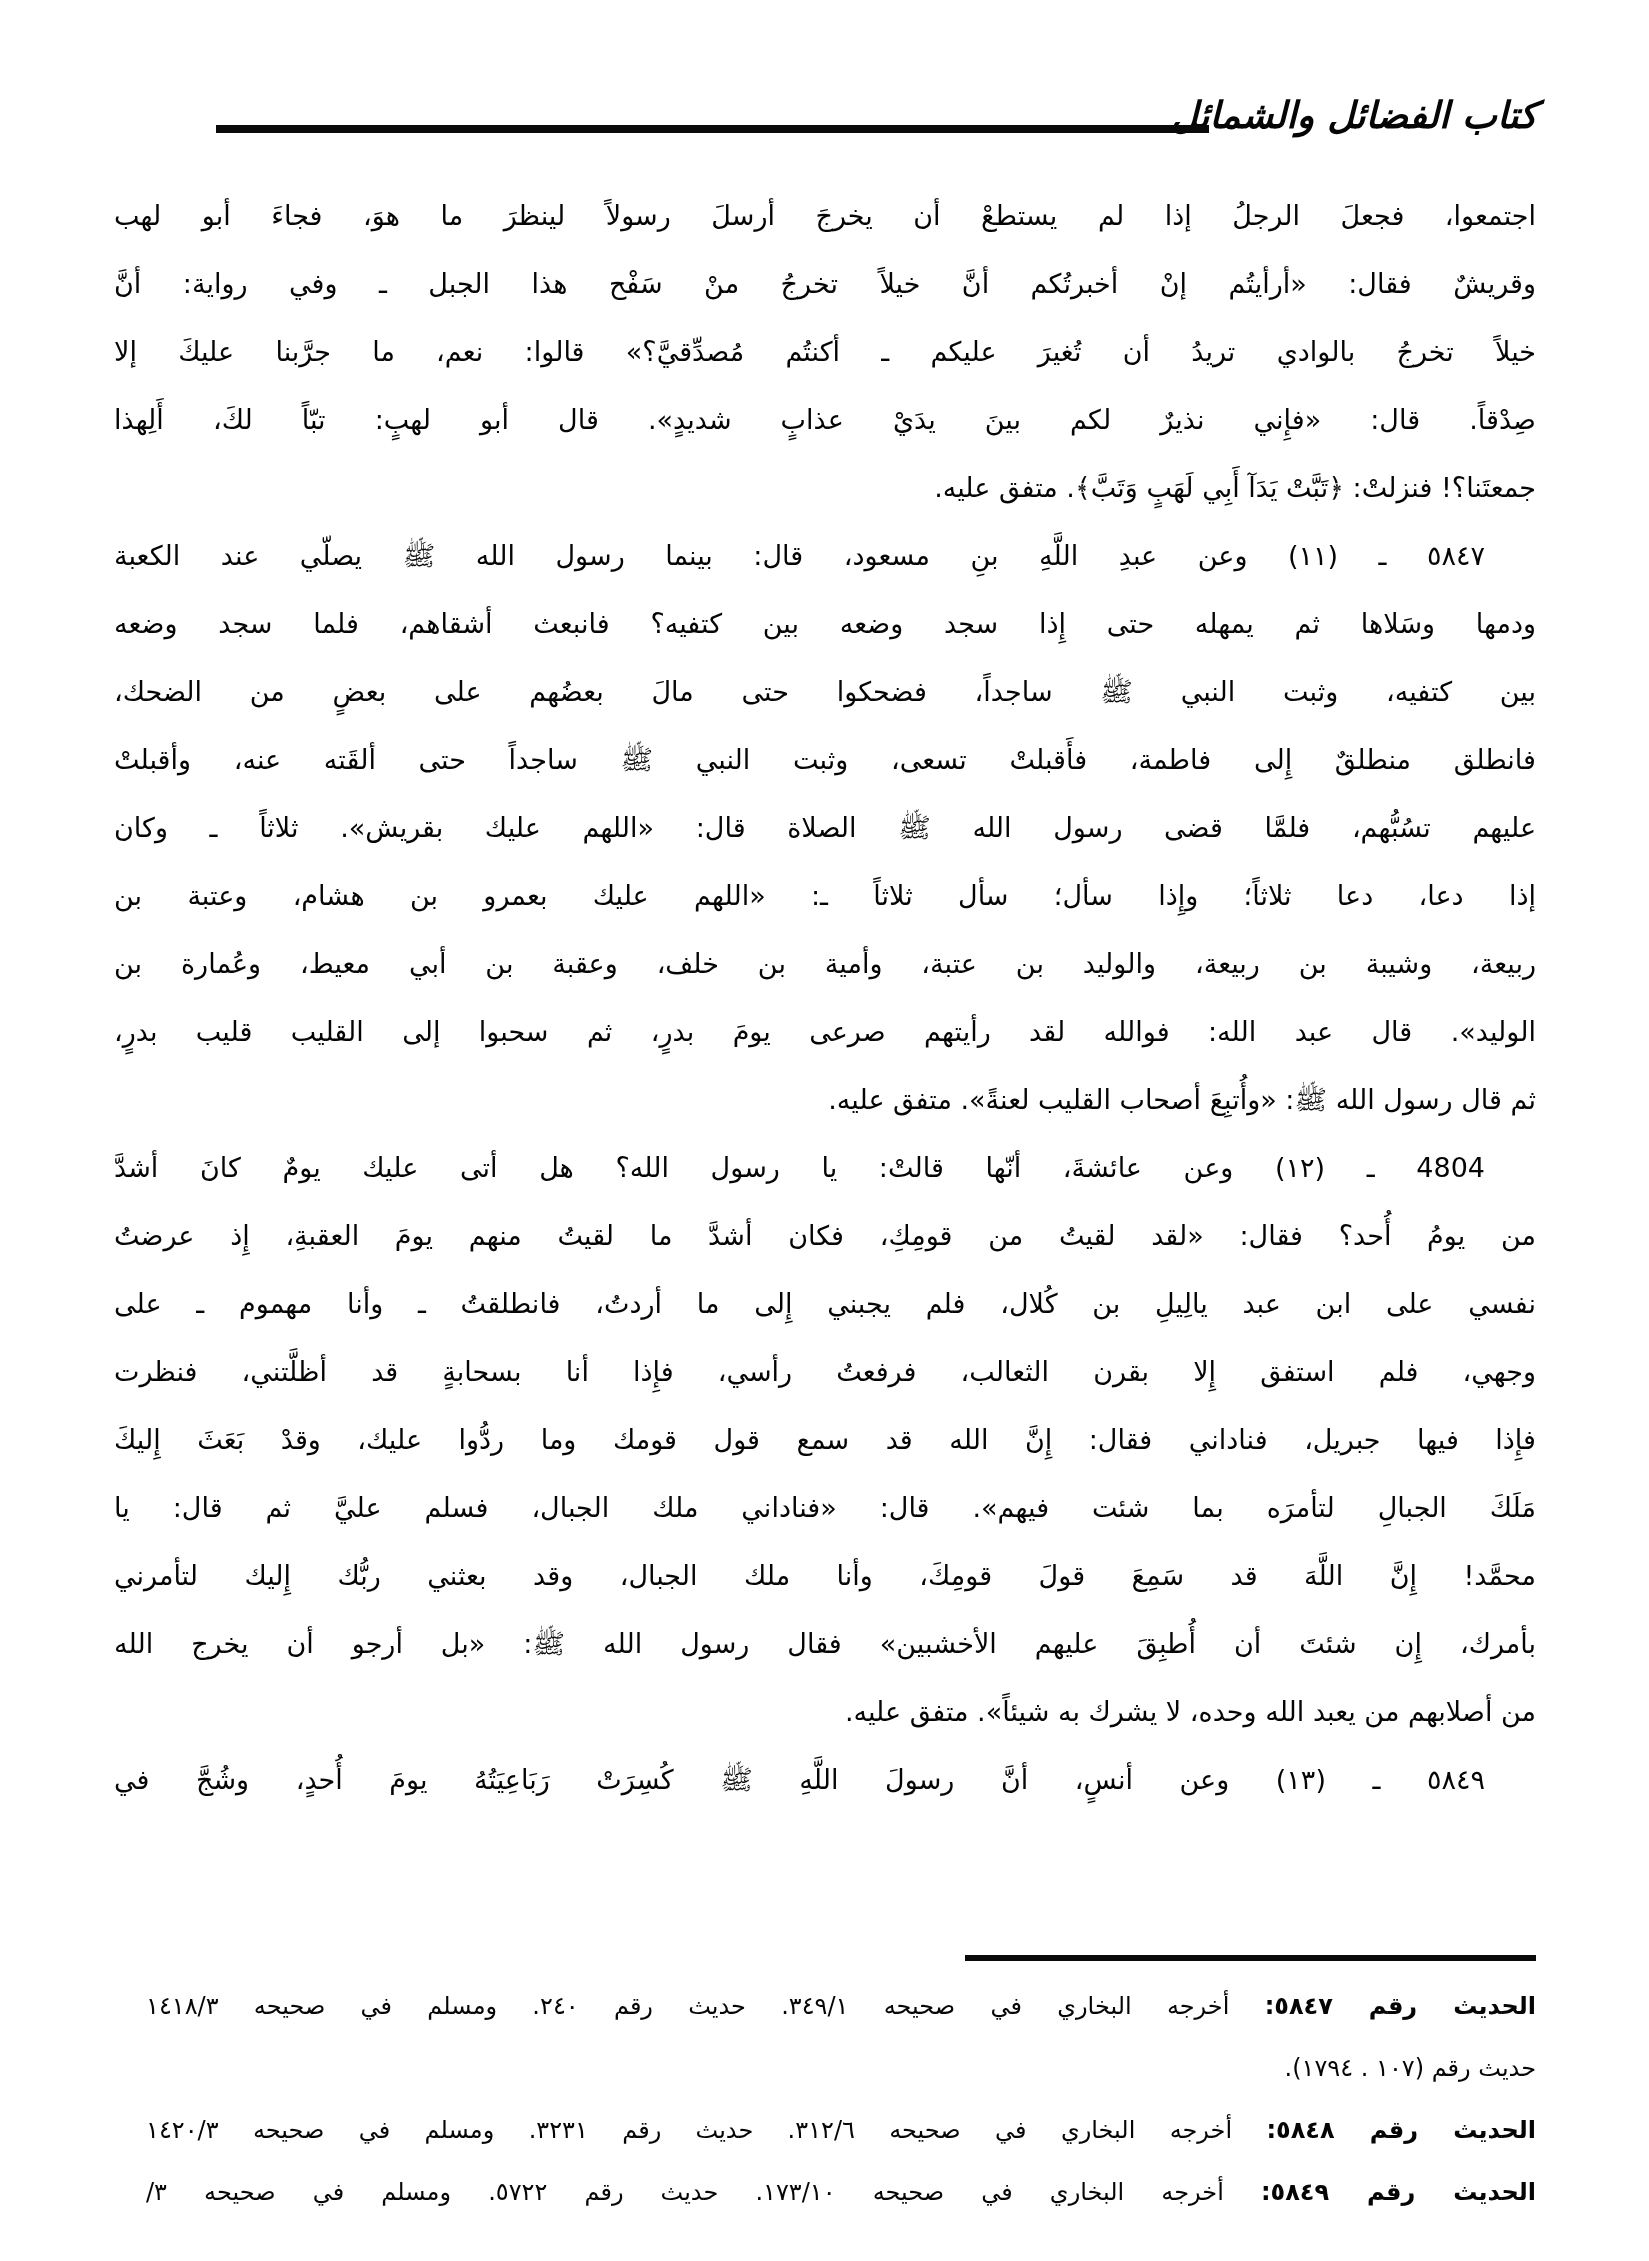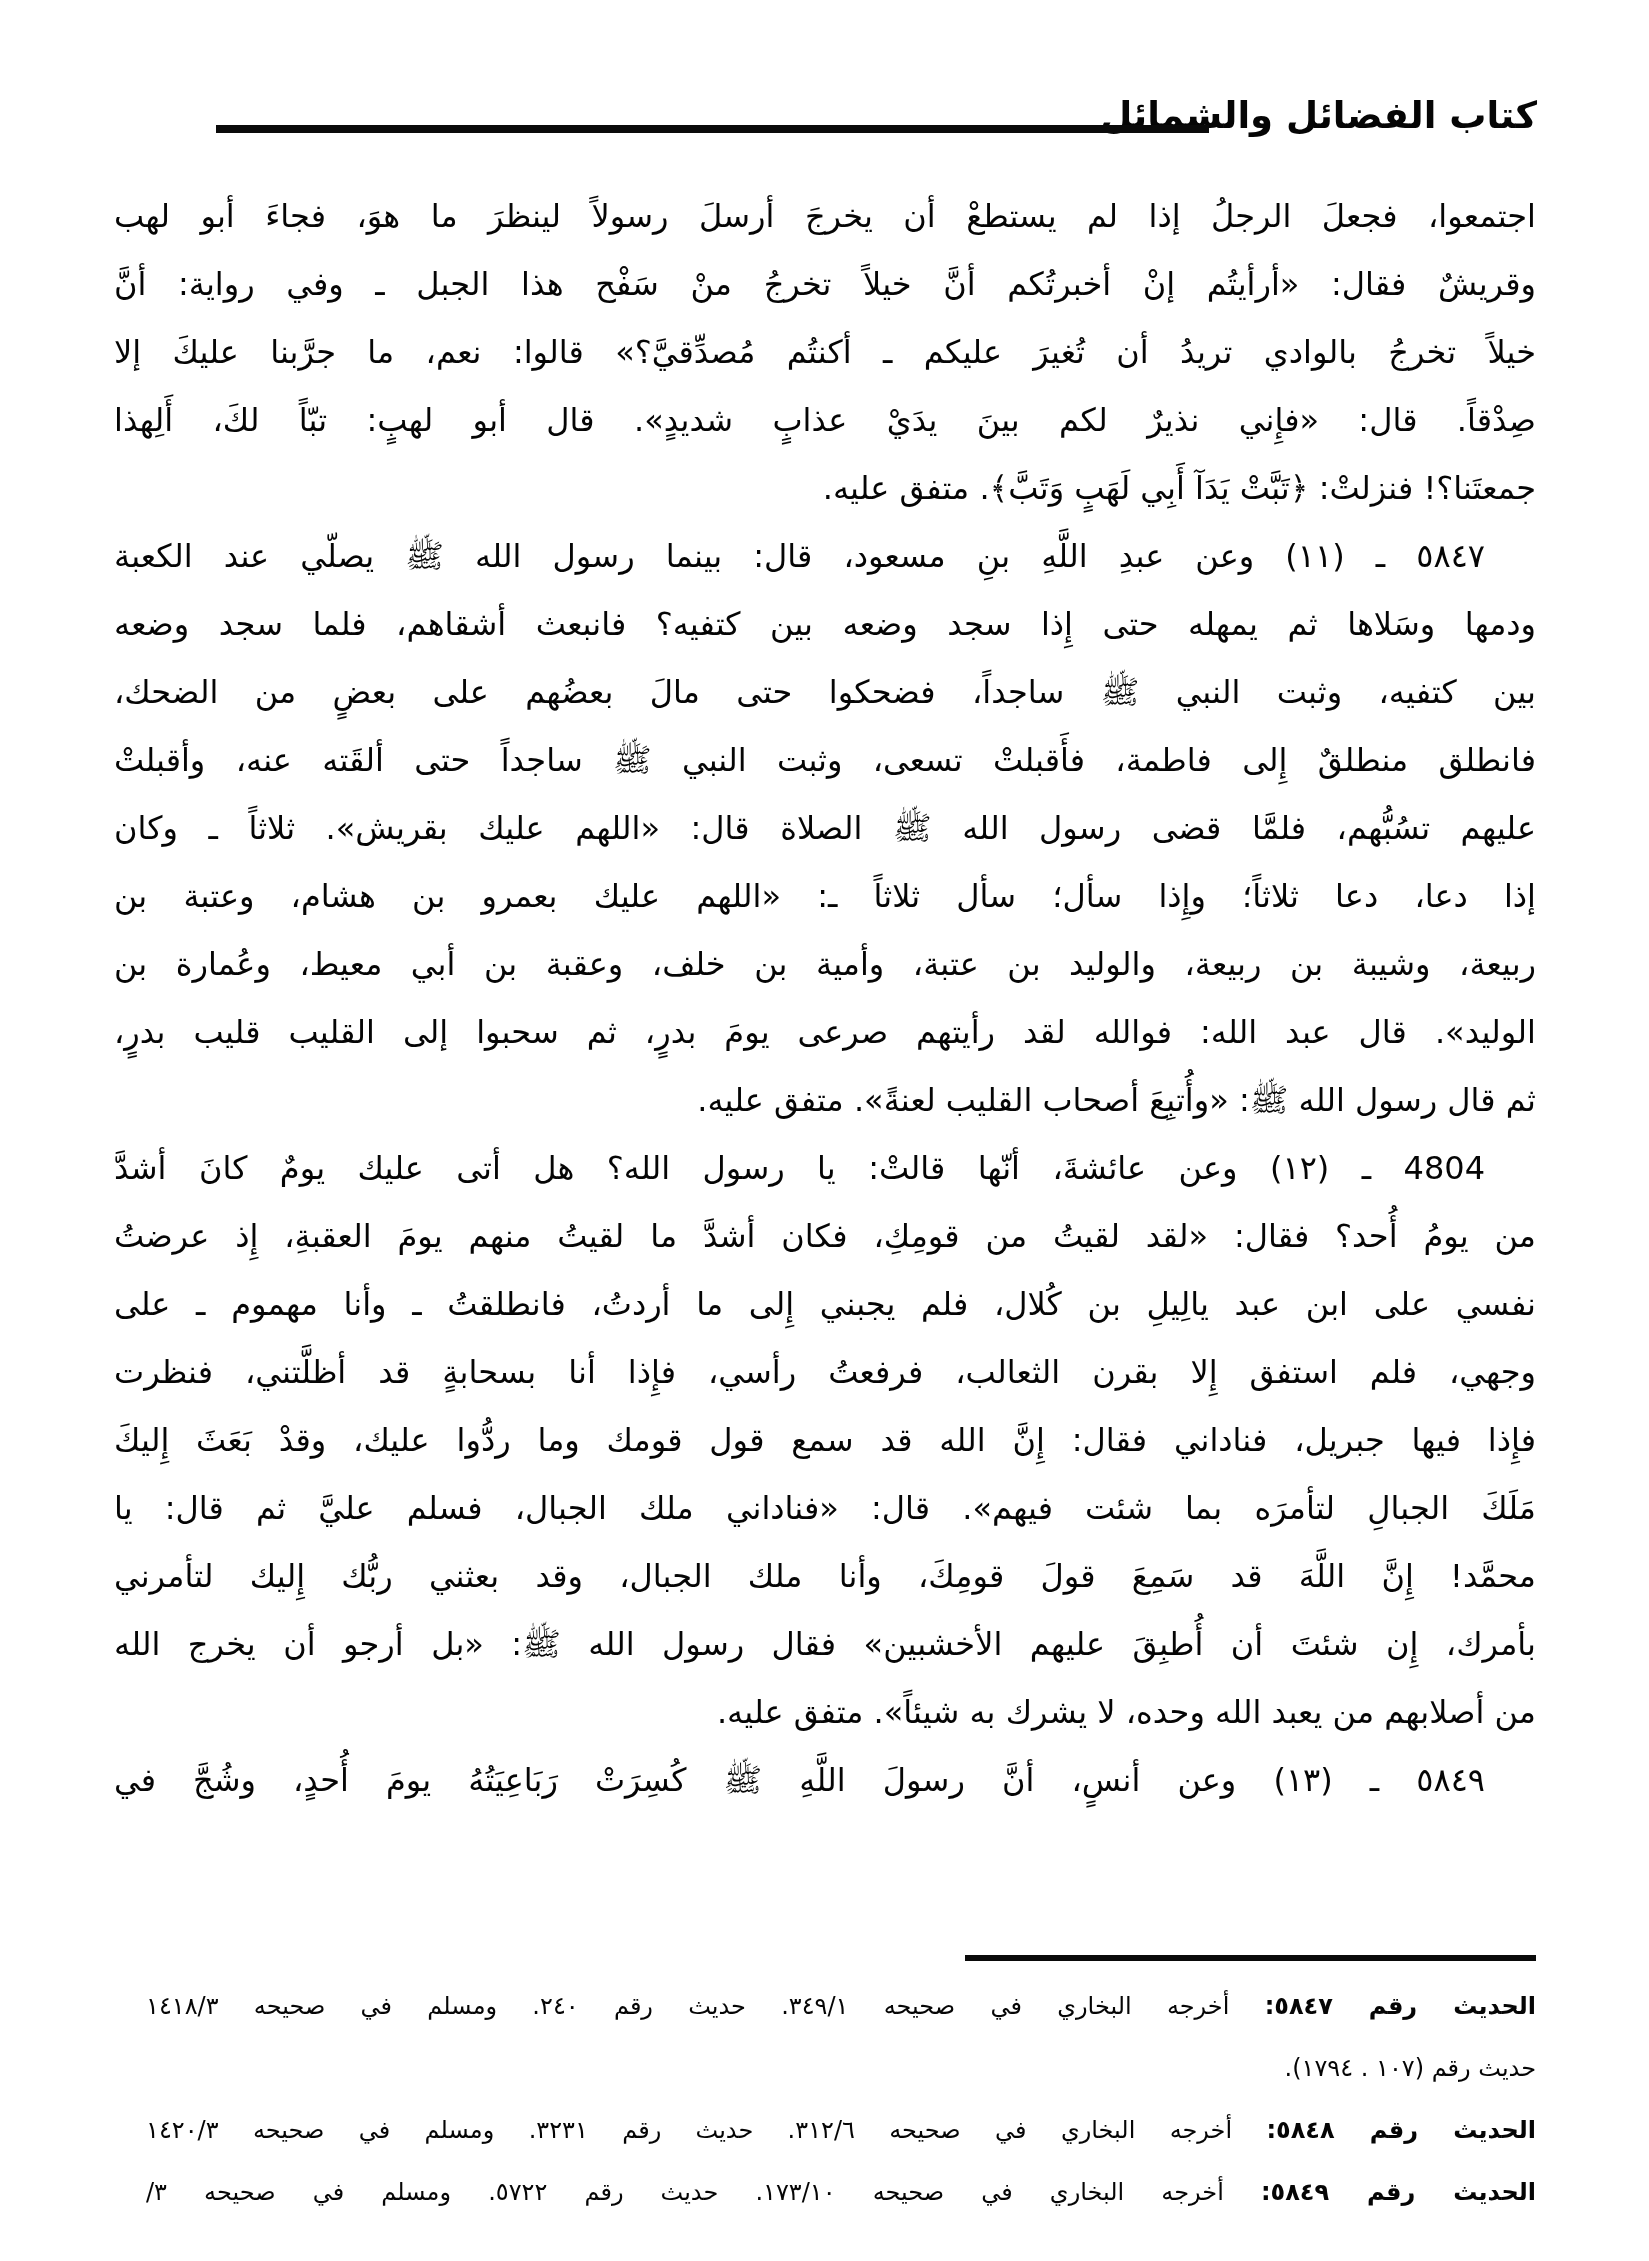--- a/index.html
+++ b/index.html
@@ -14,35 +14,36 @@
   .page { position: absolute; inset: 0; }
 
   
   .header-title {
     position: absolute;
     top: 94px; right: 113px;
     font-size: 37px; font-weight: bold;
     direction: rtl;
     letter-spacing: 0.5px;
     white-space: nowrap;
+    font-style: italic;
   }
   .header-rule {
     position: absolute;
     top: 125px; left: 216px;
     width: 993px; height: 7.7px;
     background: #0a0a0a;
   }
 
   
   .body-text {
     position: absolute;
     top: 182px; right: 114px;
     width: 1422px;
     direction: rtl;
-    font-size: 32px;
+    font-size: 27px;
     line-height: 68px;
   }
   .bline {
     text-align: justify;
     text-align-last: justify;
     height: 68px;
     overflow: visible;
   }
   .bline.para-start { text-indent: 51px; }
   .bline.para-end { text-align-last: right; }

